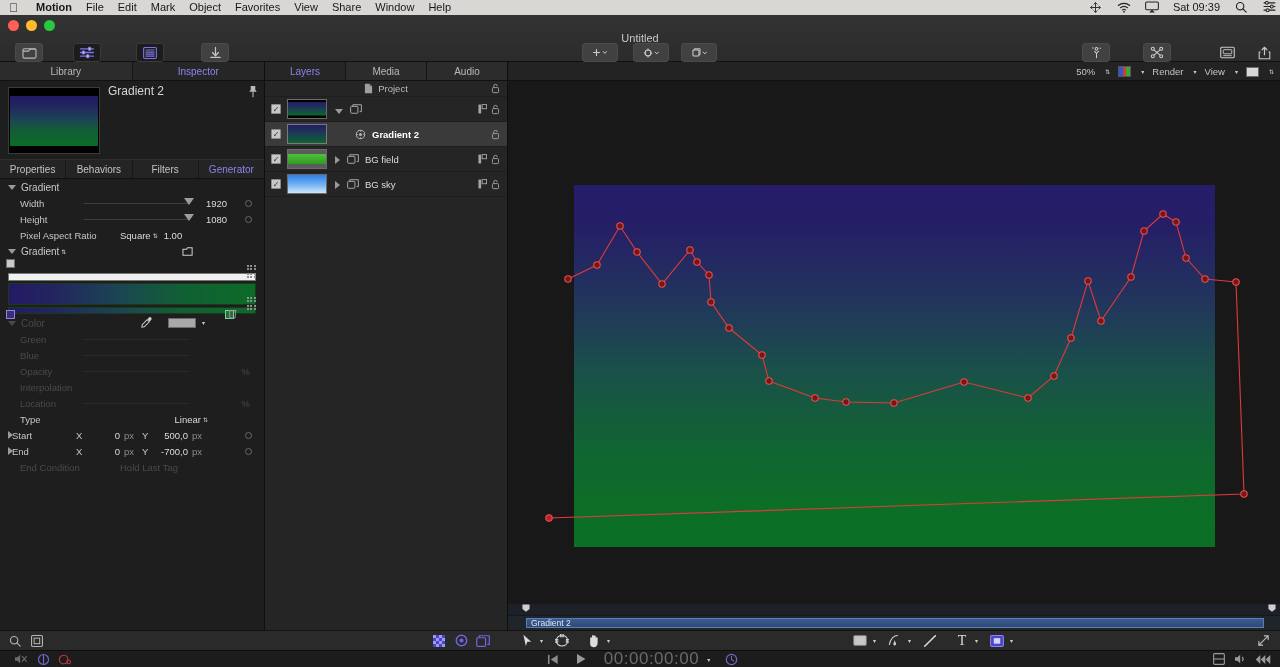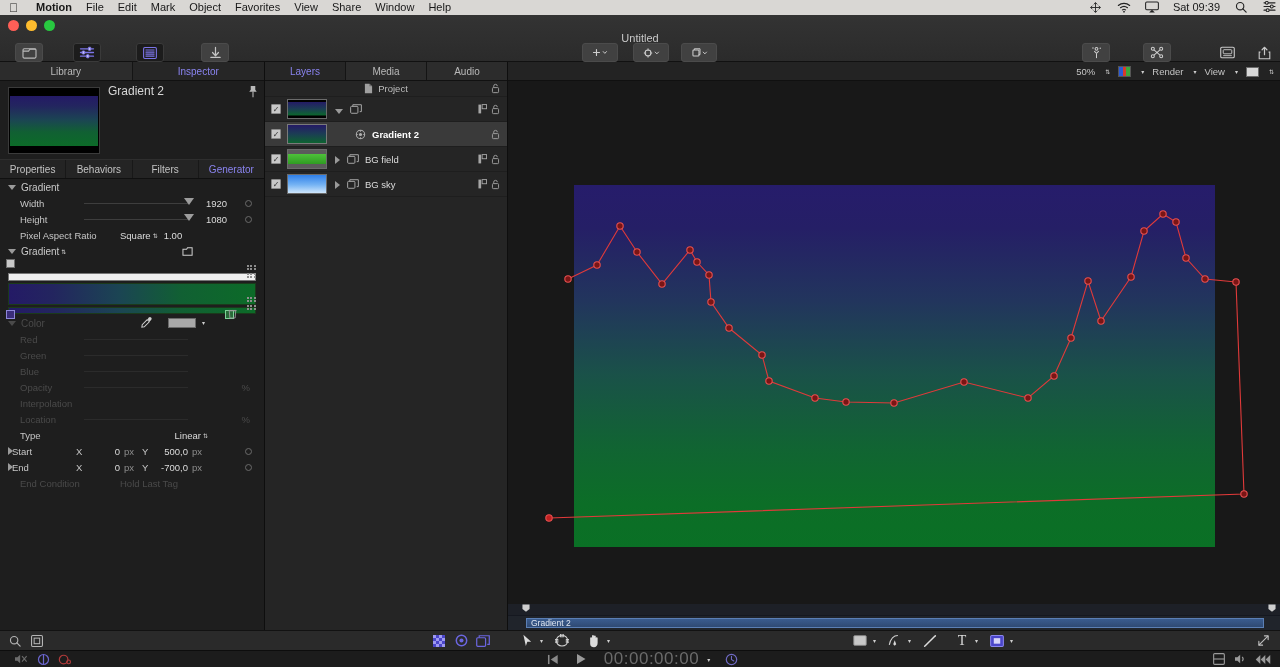--- a/index.html
+++ b/index.html
@@ -482,27 +482,20 @@
       <span style="position:absolute;left:140px;top:1px">
         <svg width="13" height="13" viewBox="0 0 14 14">
             <path d="M9.4 1.6a1.8 1.8 0 0 1 2.6 2.6L10.4 5.8 8.2 3.6z" fill="#cfcfcf"></path>
             <path d="M7.8 4L2.4 9.4 2 12l2.6-.4L10 6.2z" fill="none" stroke="#cfcfcf" stroke-width="1.1"></path>
           </svg>
       </span>
       <span style="position:absolute;left:168px;top:3px;width:28px;height:10px;background:#a8a8a8;border:1px solid #6a6a6a"></span>
       <span class="chev" style="position:absolute;left:200px;top:4px">▾</span>
     </div>
 
-    <div class="prow dim">
-      <span class="plabel">Red</span>
-      <span class="pslider">
-          <span class="track"></span>
-        </span>
-      <span class="pval"></span>
-    </div>
     <div class="prow dim">
       <span class="plabel">Green</span>
       <span class="pslider">
           <span class="track"></span>
         </span>
       <span class="pval"></span>
     </div>
     <div class="prow dim">
       <span class="plabel">Blue</span>
       <span class="pslider">

